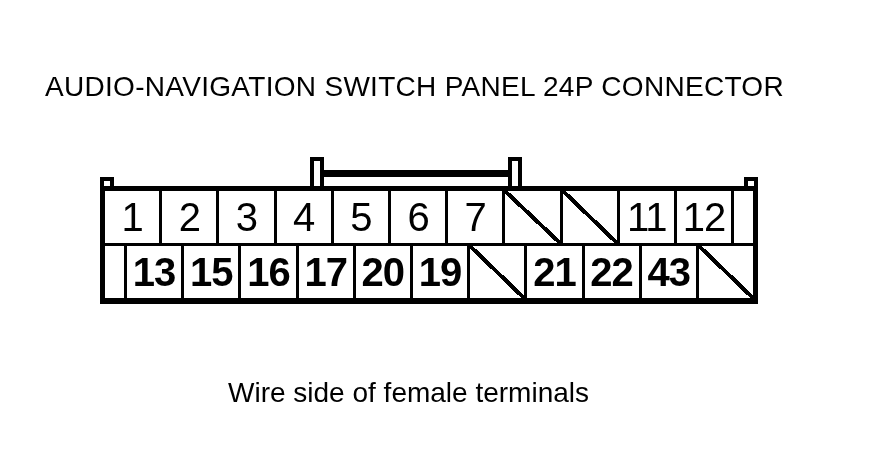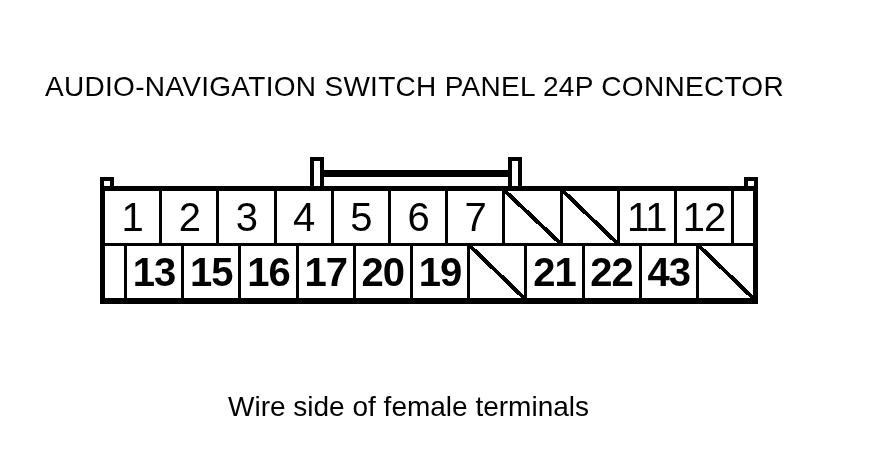--- a/index.html
+++ b/index.html
@@ -19,21 +19,21 @@
     position: absolute;
     left: 45px; top: 72px;
     font-size: 28px;
     line-height: 1.1;
     letter-spacing: 0.3px;
     white-space: nowrap;
     color: #000;
   }
   .caption {
     position: absolute;
-    left: 228px; top: 392px;
+    left: 228px; top: 378px;
     font-size: 28px;
     line-height: 1.1;
     white-space: nowrap;
     color: #000;
   }
   .connector {
     position: absolute;
     left: 100px; top: 157px;
     width: 658px; height: 148px;
   }

